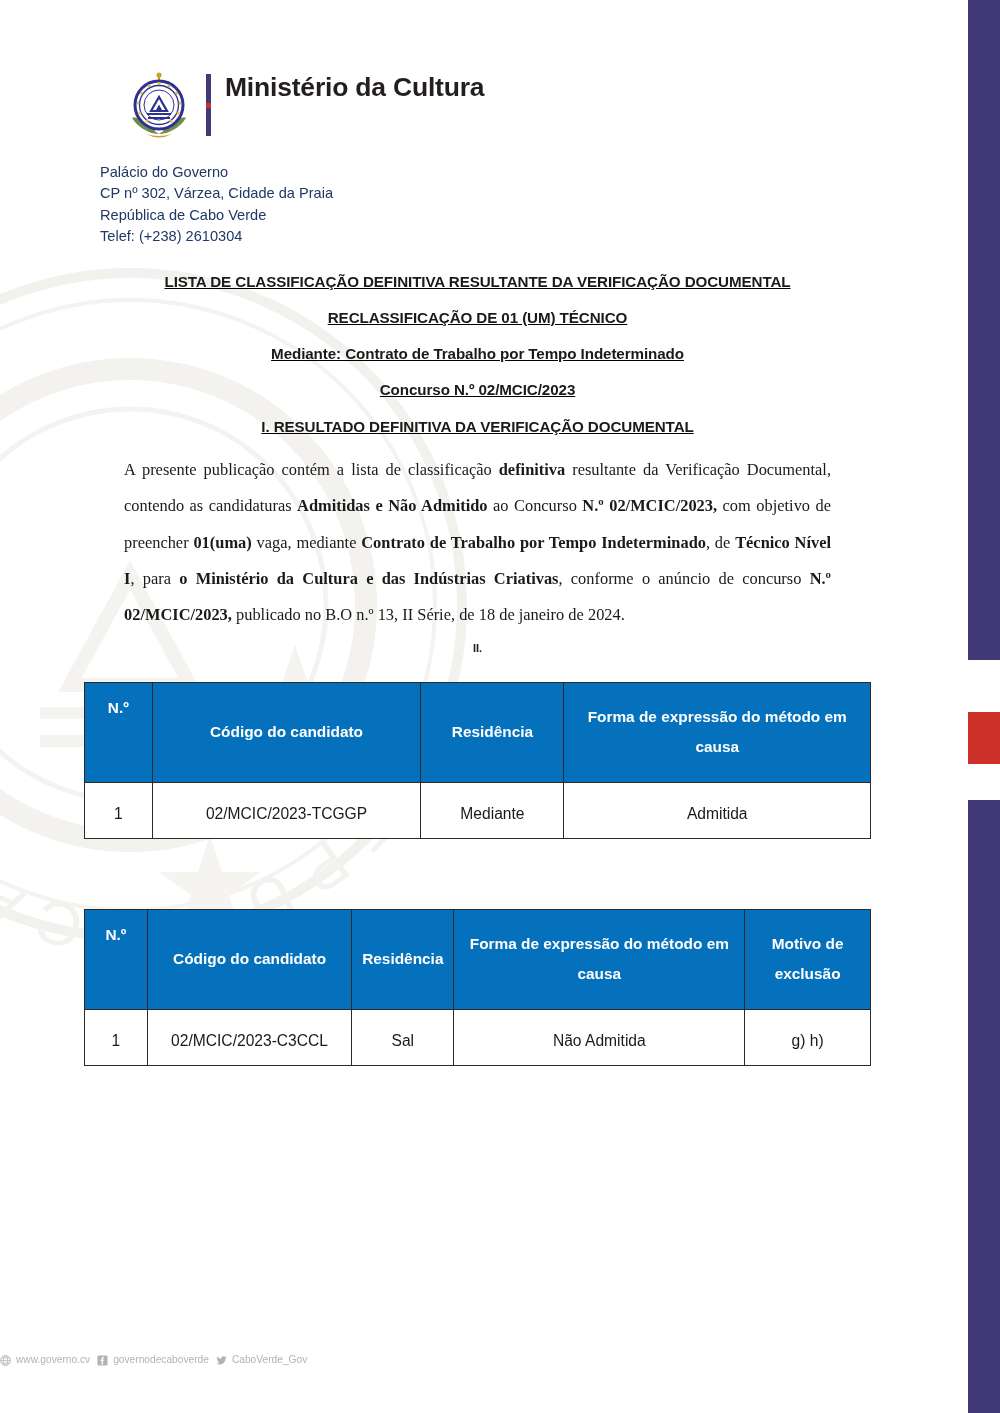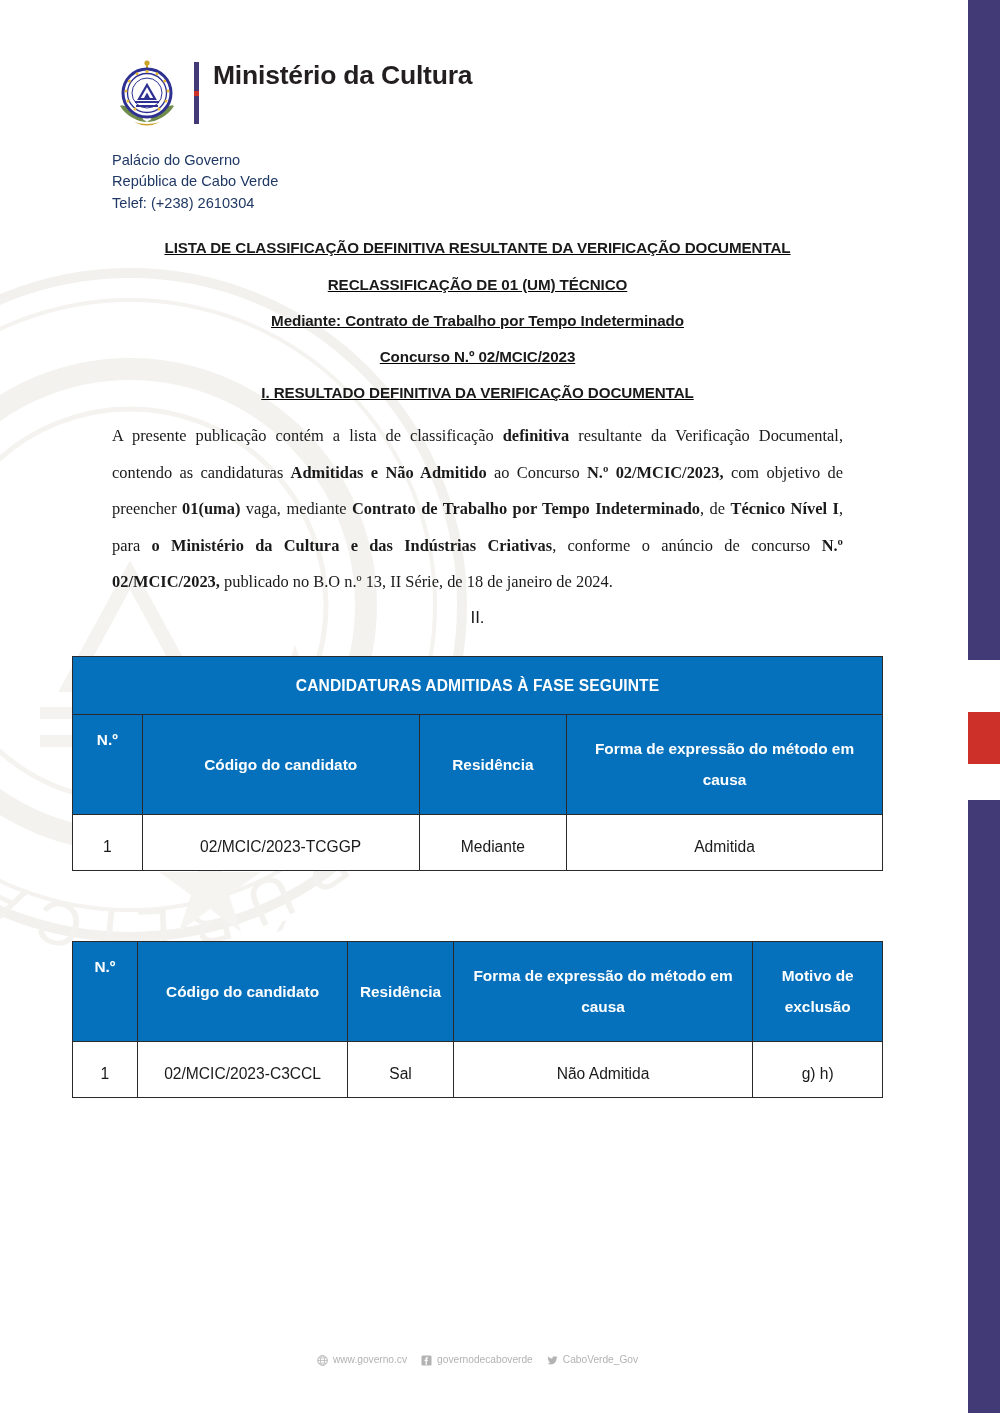--- a/index.html
+++ b/index.html
@@ -35,21 +35,21 @@
   .edge-bar-top    { top: 0;    height: 660px; background: #413A76; }
   .edge-bar-red    { top: 712px; height: 52px; background: #CC3028; }
   .edge-bar-bottom { top: 800px; height: 613px; background: #413A76; }
 
   
   .page {
     position: relative;
     z-index: 2;
     width: 955px;
     height: 1413px;
-    padding: 0;
+    padding: 12px;
   }
 
   
   .letterhead {
     padding: 58px 0 0 112px;
     display: flex;
     align-items: flex-start;
   }
   .crest { width: 70px; height: 70px; flex: 0 0 70px; margin-top: 2px; }
   .wordmark-divider {
@@ -68,21 +68,21 @@
     font-family: "Liberation Sans", sans-serif;
     font-size: 26.5px;
     font-weight: bold;
     line-height: 1.18;
     color: #231F20;
     letter-spacing: -0.2px;
     padding-top: 2px;
   }
 
   .address {
-    margin: 20px 0 0 112px;
+    margin: 20px 0 0 88px;
     font-size: 14.6px;
     line-height: 1.47;
     color: #1F3864;
     font-family: "Liberation Sans", sans-serif;
   }
 
   
   .titles { margin-top: 26px; text-align: center; text-decoration: underline; }
   .titles .tline {
     font-size: 15.2px;
@@ -101,22 +101,22 @@
     line-height: 2.22;
     color: #1A1A1A;
     text-align: justify;
     text-justify: inter-word;
     font-family: Liberation Serif, serif;
   }
   .body-text b { font-weight: bold; }
 
   .section-mark {
     text-align: center;
-    font-size: 17px;
-    font-weight: normal;
+    font-size: 11px;
+    font-weight: bold;
     margin-top: 8px;
     color: #1A1A1A;
   }
 
   
   .tbl-wrap { margin: 28px 72px 0 72px; }
   .tbl-wrap.second { margin-top: 70px; }
 
   table.doc-table {
     width: 100%;
@@ -171,23 +171,23 @@
   .t2 col.c5 { width: 16.0%; }
   .t2 .tbl-head th { height: 100px; }
 
   
   .footer {
     position: absolute;
     left: 0;
     top: 1355px;
     width: 955px;
     display: flex;
-    justify-content: center;
+    justify-content: flex-start;
     align-items: center;
-    gap: 14px;
+    gap: 7px;
     font-size: 10.2px;
     color: #B3B3B3;
     z-index: 3;
   }
   .footer .fitem { display: flex; align-items: center; gap: 5px; }
   .footer .ficon { width: 11px; height: 11px; display: block; }
   .footer .flabel { line-height: 1; }
 </style>
 </head>
 <body>
@@ -273,20 +273,21 @@
       <div class="wd-seg-bottom"></div>
     </div>
 
     <div class="wordmark">
       <div>Ministério da Cultura</div>
     </div>
   </div>
 
   <div class="address">
     <div>Palácio do Governo</div>
+    <div>CP nº 302, Várzea, Cidade da Praia</div>
     <div>República de Cabo Verde</div>
     <div>Telef: (+238) 2610304</div>
   </div>
 
   <div class="titles">
     <div class="tline">LISTA DE CLASSIFICAÇÃO DEFINITIVA RESULTANTE DA VERIFICAÇÃO DOCUMENTAL</div>
     <div class="tline">RECLASSIFICAÇÃO DE 01 (UM) TÉCNICO</div>
     <div class="tline">Mediante: Contrato de Trabalho por Tempo Indeterminado</div>
     <div class="tline">Concurso N.º 02/MCIC/2023</div>
     <div class="tline">I. RESULTADO DEFINITIVA DA VERIFICAÇÃO DOCUMENTAL</div>
@@ -298,23 +299,20 @@
 
   <div class="tbl-wrap">
     <table class="doc-table t1">
       <colgroup>
           <col class="c1">
           <col class="c2">
           <col class="c3">
           <col class="c4">
         </colgroup>
       <tbody>
-        <tr>
-          <td class="tbl-title" colspan="4">CANDIDATURAS ADMITIDAS À FASE SEGUINTE</td>
-        </tr>
         <tr class="tbl-head">
           <th class="num-col">N.º</th>
           <th>Código do candidato</th>
           <th>Residência</th>
           <th>Forma de expressão do método em causa</th>
         </tr>
         <tr class="tbl-body">
           <td>1</td>
           <td>02/MCIC/2023-TCGGP</td>
           <td>Mediante</td>

